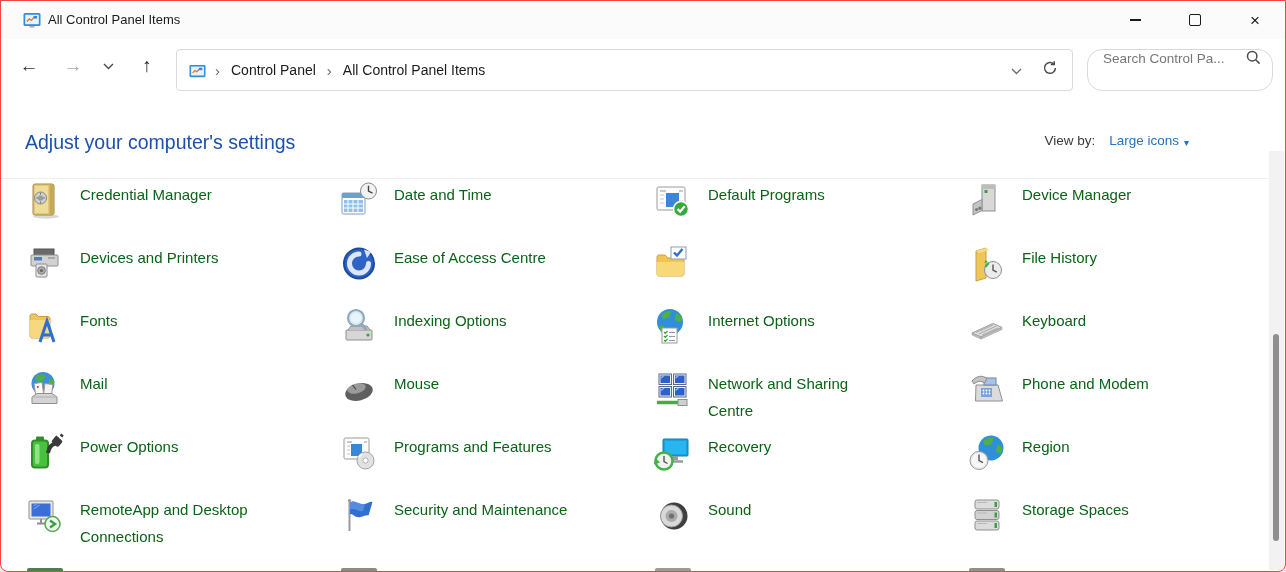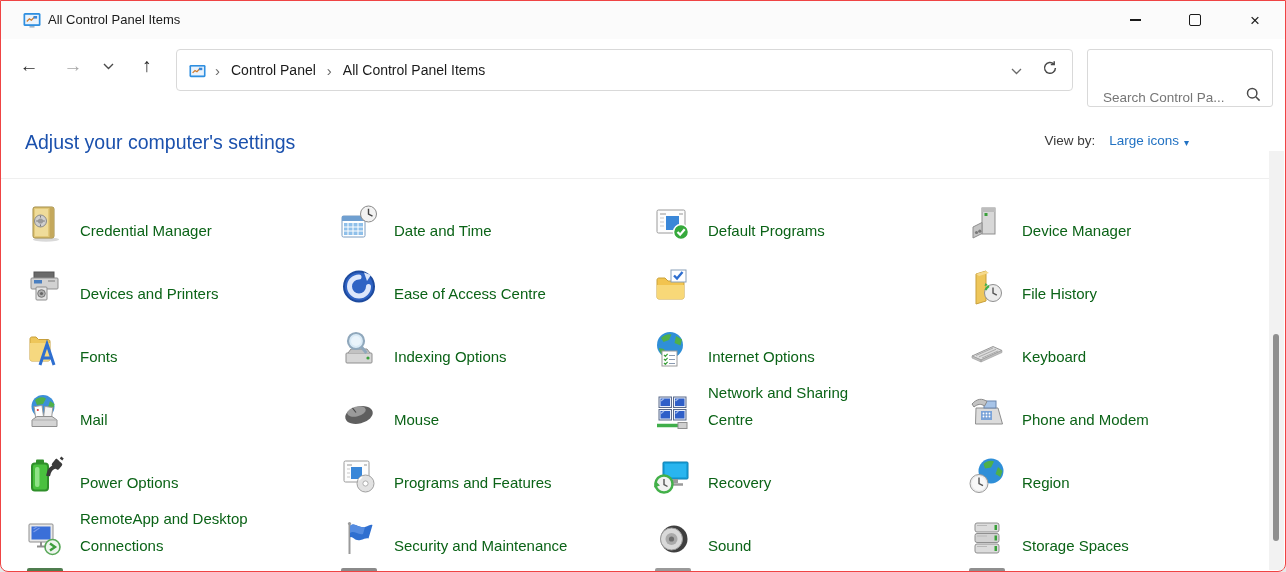--- a/index.html
+++ b/index.html
@@ -20,37 +20,37 @@
     font-size:19px;color:#2b2b2b;border-radius:4px;}
   #nav-back{left:9px;} #nav-fwd{left:53px;color:#a6a6a6;} #nav-hist{left:92px;width:30px;} #nav-up{left:127px;}
   .addressbar{position:absolute;left:175px;top:10px;width:897px;height:42px;border:1px solid #d9d9d9;border-radius:4px;
     background:#fff;box-sizing:border-box;display:flex;align-items:center;}
   .addressbar .cp-ico{margin-left:12px;width:17px;height:15px;flex:0 0 auto;}
   .crumb-sep{color:#6a6a6a;font-size:15px;margin:0 9px;line-height:1;}
   .crumb{font-size:14px;color:#1b1b1b;white-space:nowrap;padding:4px 2px;border-radius:3px;}
   .addr-right{margin-left:auto;display:flex;align-items:center;}
   .addr-chevron{padding:6px 14px;}
   .addr-refresh{padding:6px 14px 6px 6px;}
-  .searchbox{position:absolute;left:1086px;top:10px;width:186px;height:58px;border:1px solid #d9d9d9;border-radius:3px;
-    background:#fff;box-sizing:border-box;display:flex;align-items:flex-end;}
+  .searchbox{position:absolute;left:1086px;top:10px;width:186px;height:42px;border:1px solid #d9d9d9;border-radius:15px;
+    background:#fff;box-sizing:border-box;display:flex;align-items:flex-start;}
   .searchbox input{border:none;outline:none;font-family:inherit;font-size:13.5px;color:#1b1b1b;
     margin-left:13px;width:130px;background:transparent;}
   .searchbox input::placeholder{color:#767676;}
   .searchbox .mag{margin-left:auto;margin-right:11px;}
   
   .heading{position:absolute;left:24px;top:130px;font-size:19.5px;color:var(--heading-blue,#1b51ad);}
   .viewby{position:absolute;top:132px;right:96px;font-size:13.5px;display:flex;align-items:flex-end;white-space:nowrap;}
   .viewby .vb-label{color:#3a3a3a;margin-right:14px;}
   .viewby .vb-value{color:var(--link-blue,#2272c3);}
   .viewby .vb-caret{color:var(--link-blue,#2272c3);font-size:10px;margin-left:5px;}
   .divider{position:absolute;left:0;right:16px;top:177px;height:1px;background:#efefef;}
   
   .grid{position:absolute;left:24px;top:180px;width:1250px;display:grid;
     grid-template-columns:314px 314px 314px 308px;grid-auto-rows:63px;}
-  .item{display:flex;align-items:flex-end;gap:15px;cursor:default;}
+  .item{display:flex;align-items:flex-start;gap:15px;cursor:default;}
   .item .icon{flex:0 0 40px;width:40px;height:40px;}
   .item .icon svg{width:40px;height:40px;display:block;}
   .item .label{font-size:15px;line-height:1.8;color:var(--item-green,#0b6317);max-width:182px;}
   
   .scroll-track{position:absolute;right:1px;top:150px;bottom:1px;width:15px;background:#f2f2f2;}
   .scroll-thumb{position:absolute;right:5px;top:183px;height:207px;width:6px;background:#8f8f8f;border-radius:3px;}
   
   .frag{position:absolute;bottom:0;height:3px;border-radius:2px 2px 0 0;}
 </style>
 </head>

